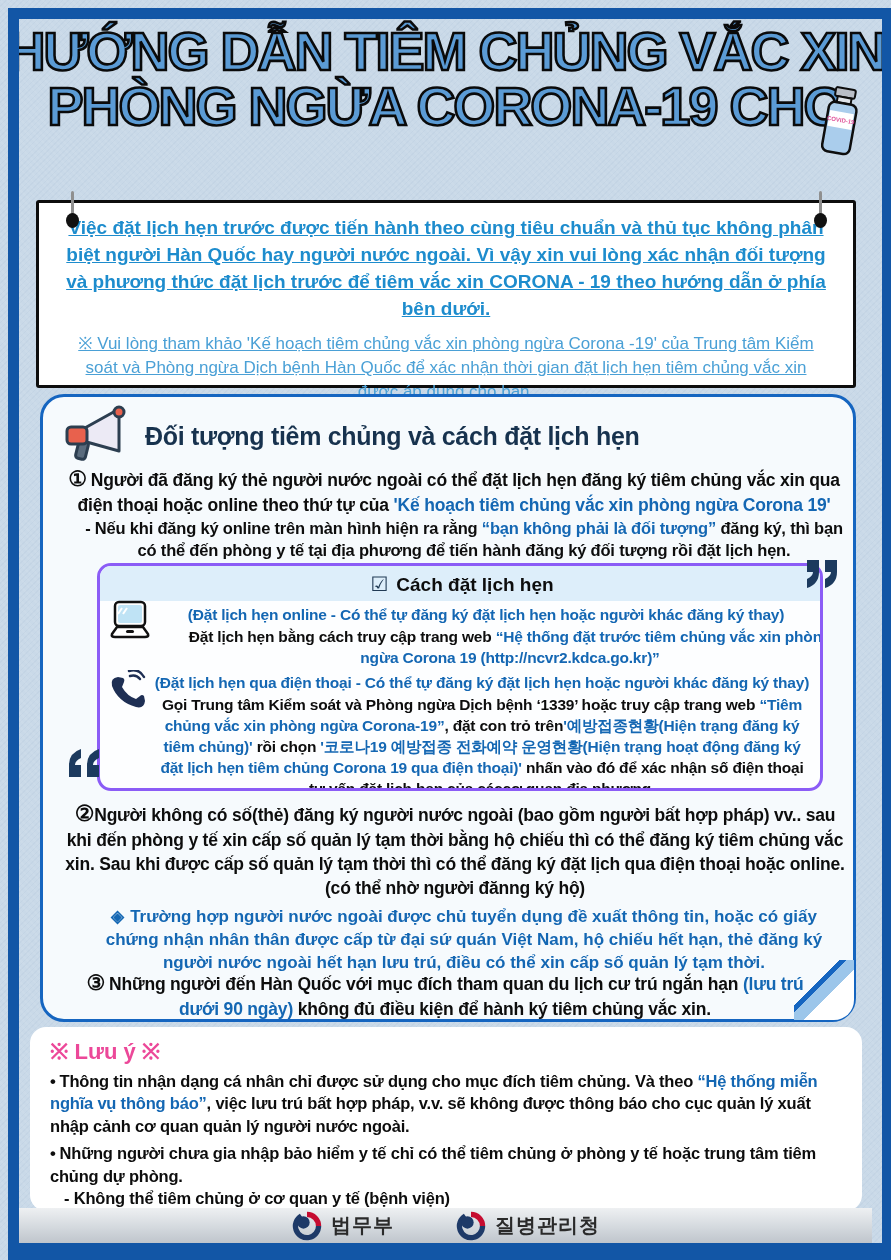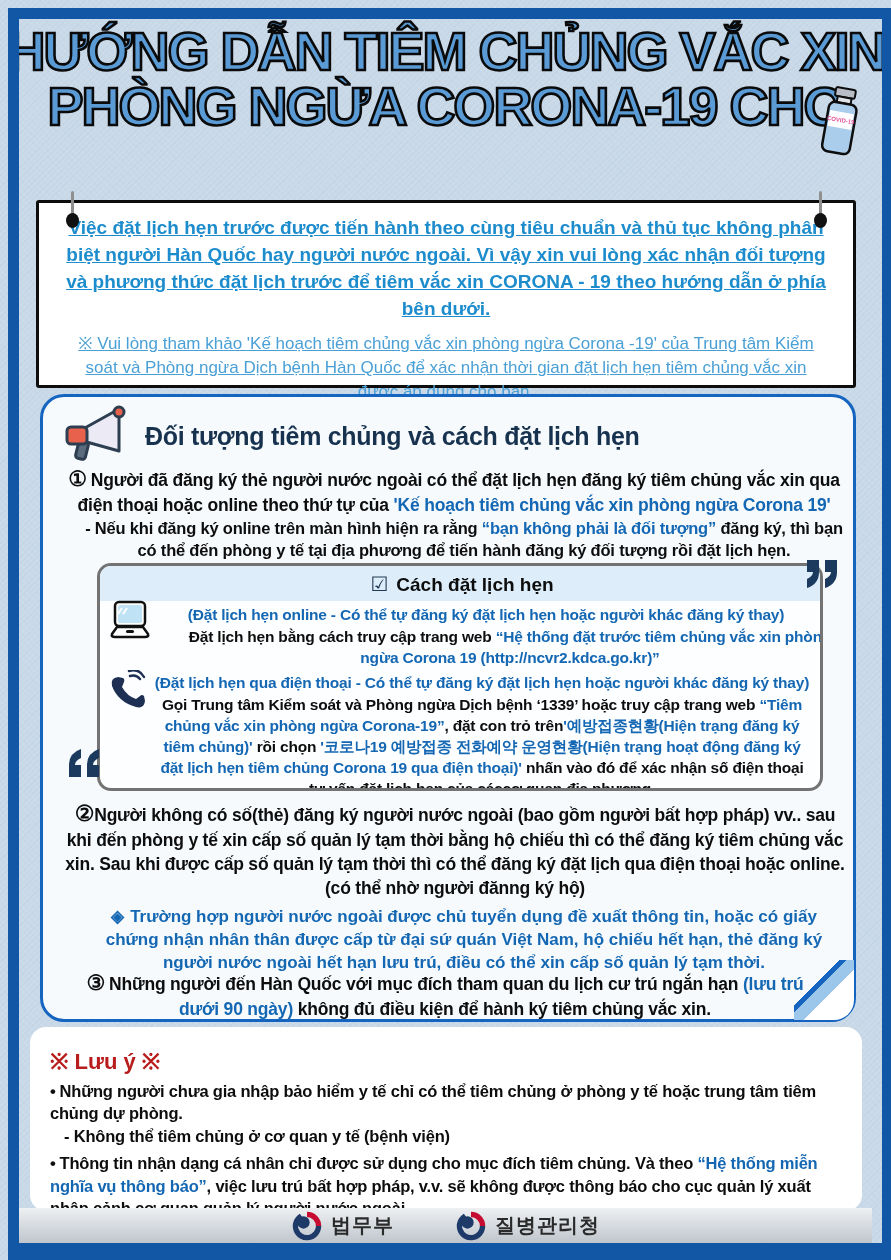--- a/index.html
+++ b/index.html
@@ -58,21 +58,21 @@
   .body-txt{font-size:17.5px;font-weight:700;color:#0d0d0d;line-height:1.36;letter-spacing:-0.2px;}
   .blue{color:#1467b3;}
   .num{font-size:21px;font-weight:700;margin-right:4px;}
 
   .item1{position:absolute;left:22px;top:68px;width:778px;}
   .item1-sub{position:absolute;left:42px;top:120px;width:758px;font-size:16.5px;}
 
   
   .bk-box{
     position:absolute;left:54px;top:166px;width:726px;height:228px;box-sizing:border-box;
-    background:#fdfeff;border:3px solid #737373;border-radius:14px;overflow:hidden;
+    background:#fdfeff;border:3px solid #8b5cf6;border-radius:14px;overflow:hidden;
   }
   .bk-head{background:#ddeefa;padding:6px 12px 5px 16px;font-size:19px;font-weight:800;color:#0d0d0d;}
   .bk-check{color:#203a54;font-size:20px;margin-right:8px;font-weight:400;}
   .bk-line{font-size:15.5px;line-height:1.36;font-weight:700;letter-spacing:-0.2px;}
   .bk-online-label{position:absolute;left:56px;top:38px;width:660px;color:#1467b3;}
   .bk-online-txt{position:absolute;left:58px;top:60px;width:652px;color:#0d0d0d;margin-left:26px;}
   .bk-phone-label{position:absolute;left:48px;top:106px;width:668px;color:#1467b3;}
   .bk-phone-txt{position:absolute;left:58px;top:128px;width:648px;color:#0d0d0d;}
   .laptop-icon{position:absolute;left:8px;top:34px;}
   .phone-icon{position:absolute;left:8px;top:104px;}
@@ -86,21 +86,21 @@
   .item2 .num{font-size:22px;margin-right:0;}
   .item2-note{position:absolute;left:50px;top:508px;width:742px;font-size:17px;font-weight:700;color:#1467b3;line-height:1.36;}
   .item2-note .dia{margin-right:6px;}
   .item3{position:absolute;left:22px;top:572px;width:760px;}
 
   
   .notes-box{
     position:absolute;left:30px;top:1027px;width:832px;height:184px;box-sizing:border-box;
     background:#ffffff;border-radius:16px;padding:8px 20px 0;z-index:2;
   }
-  .notes-heading{font-size:22px;font-weight:800;color:#b91c1c;letter-spacing:0;margin-top:10px;}
+  .notes-heading{font-size:22px;font-weight:800;color:#ec4899;letter-spacing:0;}
   .note-b{font-size:16.5px;font-weight:700;color:#0d0d0d;line-height:1.36;letter-spacing:-0.2px;margin-top:5px;}
   .note-b .bullet{margin-right:4px;}
   .note-sub{margin-left:14px;}
 
   
   .footer-band{
     position:absolute;left:19px;top:1208px;width:853px;height:35px;z-index:4;
     background:linear-gradient(#eef0f2 0%, #d4d9de 55%, #bfc5cc 100%);
     display:flex;align-items:center;justify-content:center;gap:61px;
   }
@@ -213,25 +213,25 @@
   </div>
 
   <div class="item3 body-txt">
     <span class="num">③</span><span>Những người đến Hàn Quốc với mục đích tham quan du lịch cư trú ngắn hạn </span><span class="blue">(lưu trú dưới 90 ngày)</span><span> không đủ điều kiện để hành ký tiêm chủng vắc xin.</span>
   </div>
 </div>
 
 <div class="notes-box">
   <div class="notes-heading">※ Lưu ý ※</div>
   <div class="note-b">
+    <span class="bullet">•</span><span>Thông tin nhận dạng cá nhân chỉ được sử dụng cho mục đích tiêm chủng. Và theo </span><span class="blue">“Hệ thống miễn nghĩa vụ thông báo”</span><span>, việc lưu trú bất hợp pháp, v.v. sẽ không được thông báo cho cục quản lý xuất nhập cảnh cơ quan quản lý người nước ngoài.</span>
+  </div>
+  <div class="note-b">
     <span class="bullet">•</span><span>Những người chưa gia nhập bảo hiểm y tế chỉ có thể tiêm chủng ở phòng y tế hoặc trung tâm tiêm chủng dự phòng.</span>
     <div class="note-sub">- Không thể tiêm chủng ở cơ quan y tế (bệnh viện)</div>
-  </div>
-  <div class="note-b">
-    <span class="bullet">•</span><span>Thông tin nhận dạng cá nhân chỉ được sử dụng cho mục đích tiêm chủng. Và theo </span><span class="blue">“Hệ thống miễn nghĩa vụ thông báo”</span><span>, việc lưu trú bất hợp pháp, v.v. sẽ không được thông báo cho cục quản lý xuất nhập cảnh cơ quan quản lý người nước ngoài.</span>
   </div>
   <div class="note-b">
     <span class="bullet">•</span><span>Để biết thêm chi tiết, xin vui lòng tham khảo trang web (https://ncv.kdca.go.kr/) </span><span class="blue">“Tiêm chủng vắc xin phòng ngừa Corona 19”</span><span> của Trung tâm Kiểm soát và Phòng ngừa Dịch bệnh Hàn Quốc.</span>
   </div>
 </div>
 
 <div class="footer-band">
   <div class="org">
     <svg width="32" height="32" viewBox="0 0 36 36">
       <path d="M18 2 A16 16 0 0 1 34 18 L28 18 A10 10 0 0 0 18 8 Z" fill="#c60c30"></path>

